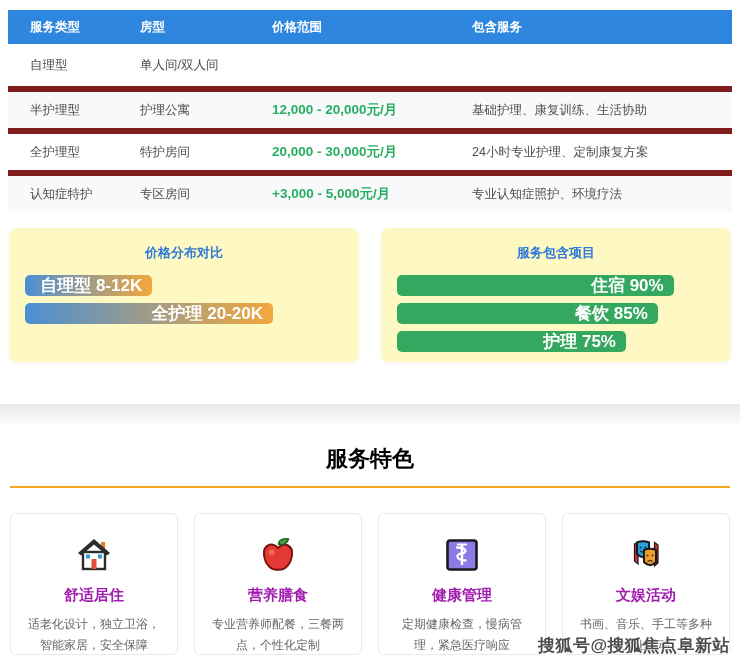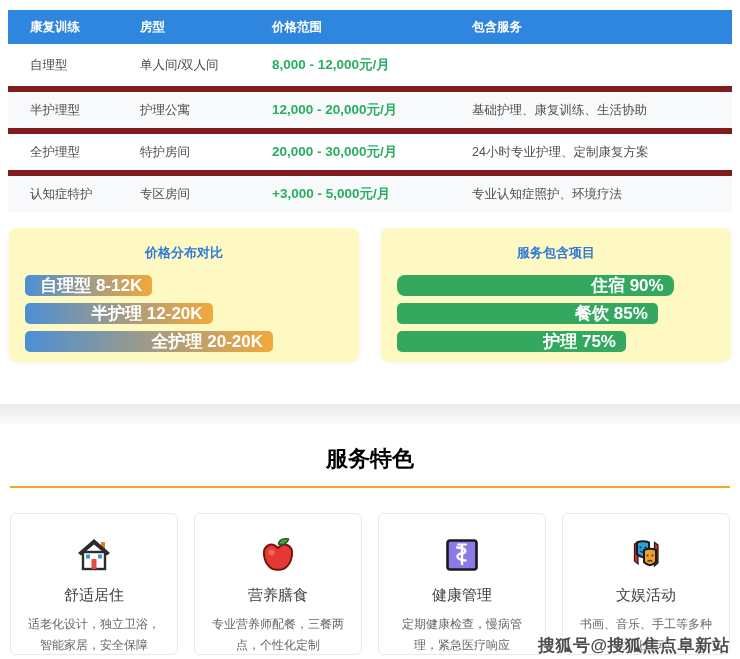--- a/index.html
+++ b/index.html
@@ -43,45 +43,44 @@
   
   .features { padding-top:20px; }
   .section-title { text-align:center; color:#000000; font-size:22px; font-weight:bold; }
   .orange-rule { height:2px; background:#f5a623; margin:12px 10px 0 10px; }
   .cards { display:flex; gap:16px; margin:25px 10px 0 10px; }
   .card {
     flex:1; border:1px solid #e8eaec; border-radius:6px; background:#fff;
     text-align:center; padding:22px 10px 18px 10px; height:142px;
   }
   .icon-wrap { height:38px; display:flex; justify-content:center; align-items:center; }
-  .card-title { font-size:15px; font-weight:normal; color:#404040; margin-top:12px; }
+  .card-title { font-size:15px; font-weight:bold; color:#a21caf; margin-top:12px; }
   .card-desc { font-size:12px; color:#666; margin-top:9px; line-height:1.75; padding:0 4px; }
 
   
   .watermark {
     position:absolute; right:10px; bottom:2px; font-size:17px; font-weight:bold;
     color:#4c4c4c; letter-spacing:.5px;
     text-shadow:1px 1px 0 rgba(255,255,255,.9), -1px -1px 0 rgba(255,255,255,.45);
   }
 </style>
 </head>
 <body>
 
 <div class="price-table">
   <div class="t-head">
-    <div>康复训练</div>
+    <div>服务类型</div>
     <div>房型</div>
     <div>价格范围</div>
     <div>包含服务</div>
   </div>
 
   <div class="t-row" style="border-top:none">
     <div>自理型</div>
     <div>单人间/双人间</div>
-    <div class="price">8,000 - 12,000元/月</div>
   </div>
   <div class="t-row alt">
     <div>半护理型</div>
     <div>护理公寓</div>
     <div class="price">12,000 - 20,000元/月</div>
     <div>基础护理、康复训练、生活协助</div>
   </div>
   <div class="t-row">
     <div>全护理型</div>
     <div>特护房间</div>
@@ -95,29 +94,28 @@
     <div>专业认知症照护、环境疗法</div>
   </div>
 </div>
 
 <div class="charts">
 
   <div class="chart-box">
     <div class="chart-title">价格分布对比</div>
     <div class="bars">
       <div class="bar gradient" style="width: 40%;">自理型 8-12K</div>
-      <div class="bar gradient" style="width: 59%;">半护理 12-20K</div>
       <div class="bar gradient" style="width: 78%;">全护理 20-20K</div>
     </div>
   </div>
 
   <div class="chart-box">
     <div class="chart-title">服务包含项目</div>
     <div class="bars">
-      <div class="bar green" style="width: 87%; border-radius: 8px;">住宿 90%</div>
+      <div class="bar green" style="width: 87%;">住宿 90%</div>
       <div class="bar green" style="width: 82%;">餐饮 85%</div>
       <div class="bar green" style="width: 72%; padding-left: 12px;">护理 75%</div>
     </div>
   </div>
 </div>
 
 <div class="divider-band"></div>
 
 <div class="features">
   <div class="section-title">服务特色</div>

